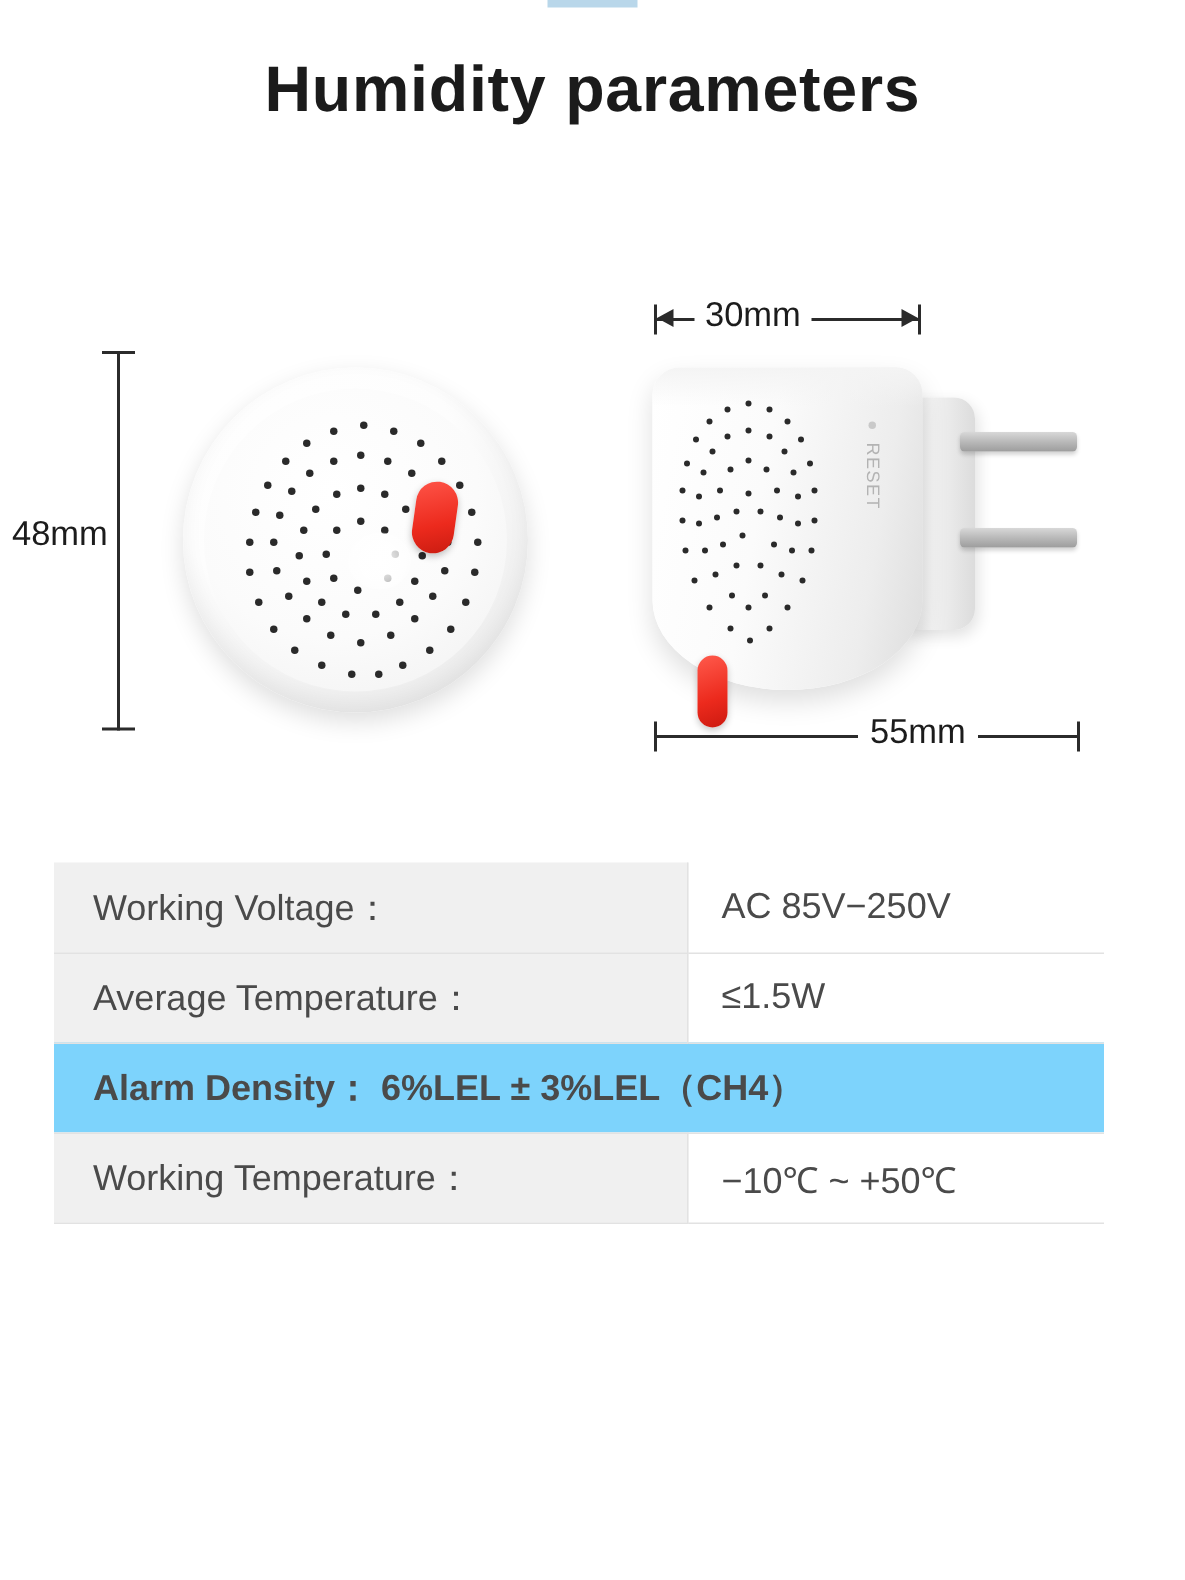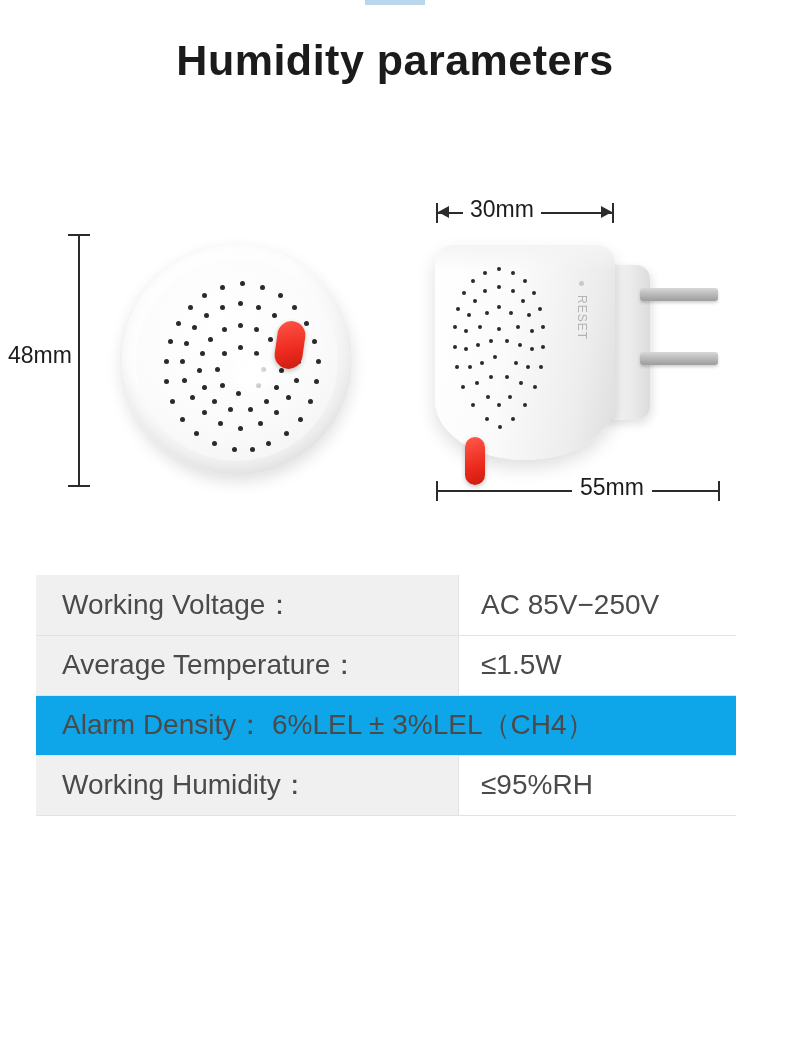--- a/index.html
+++ b/index.html
@@ -277,40 +277,41 @@
     left: 36px;
     top: 575px;
     width: 700px;
     border-collapse: collapse;
   }
   .spec-table tr {
     height: 60px;
   }
   .spec-table td {
     border-bottom: 1.5px solid #e2e2e2;
-    font-size: 28px;
+    font-size: 24px;
     color: #4a4a4a;
     vertical-align: middle;
   }
   .spec-table td.label {
     width: 395px;
     background: #f0f0f0;
     padding-left: 26px;
     border-right: 1.5px solid #e2e2e2;
     white-space: nowrap;
   }
   .spec-table td.value {
     padding-left: 22px;
     background: #ffffff;
     white-space: nowrap;
   }
   .spec-table tr.span-row td.wide {
-    background: #0ea5e9;
+    background: #7dd3fc;
     padding-left: 26px;
     white-space: nowrap;
+    font-weight: bold;
   }
 </style>
 </head>
 <body>
 
 <div class="top-accent"></div>
 
 <div class="page-title">Humidity parameters</div>
 
 <div class="product-area">
@@ -492,17 +493,17 @@
       <td class="value">AC 85V−250V</td>
     </tr>
     <tr>
       <td class="label">Average Temperature：</td>
       <td class="value">≤1.5W</td>
     </tr>
     <tr class="span-row">
       <td class="wide" colspan="2">Alarm Density：     6%LEL ± 3%LEL（CH4）</td>
     </tr>
     <tr>
-      <td class="label">Working Humidity：</td>
-      <td class="value">≤95%RH</td>
+      <td class="label">Working Temperature：</td>
+      <td class="value">−10℃ ~ +50℃</td>
     </tr>
   </tbody>
 </table>
 
 </body></html>

